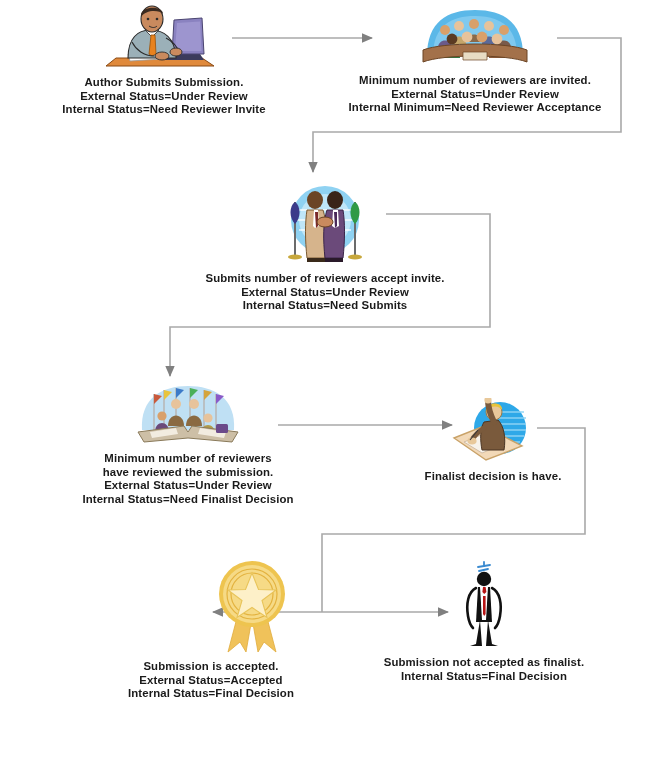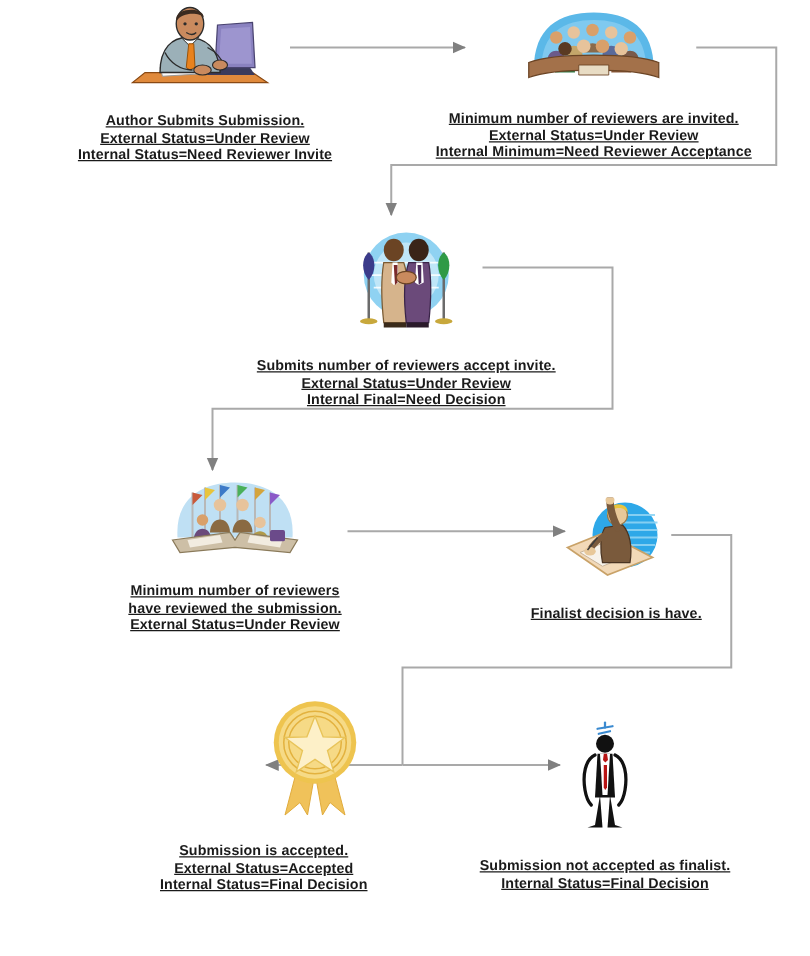--- a/index.html
+++ b/index.html
@@ -27,40 +27,39 @@
     position:absolute;
     display:flex;
     flex-direction:column;
     align-items:center;
   }
   .art{
     position:relative;
     display:block;
   }
   .caption{
-    margin-top:16px;
+    margin-top:2px;
     text-align:center;
     color:#1a1a1a;
     font-size:11.4px;
     font-weight:bold;
     line-height:13.6px;
     letter-spacing:0.1px;
     white-space:nowrap;
-    text-decoration:underline;
   }
   .caption .line{display:block;}
 
   
   #node-submit      {left:52px;  top:4px;  width:224px;}
   #node-invited     {left:330px; top:6px;  width:290px;justify-content:flex-end;}
   #node-accept      {left:180px; top:180px;width:290px;}
   #node-reviewed    {left:58px;  top:378px;width:260px;}
   #node-finalist    {left:398px; top:398px;width:190px;}
   #node-accepted    {left:62px;  top:558px;width:232px;align-items:flex-end;}
-  #node-declined    {left:358px; top:574px;width:252px;}
+  #node-declined    {left:358px; top:558px;width:252px;}
 </style>
 </head>
 <body>
 
 <div id="canvas">
 
   <svg id="wires" viewBox="0 0 648 765" width="648" height="765">
     <defs>
       <marker id="ah" markerWidth="11" markerHeight="11" refX="10" refY="5.5" orient="auto" markerUnits="userSpaceOnUse">
         <path d="M0,0.8 L11,5.5 L0,10.2 Z" fill="#808080"></path>
@@ -216,21 +215,21 @@
           <path d="M61,32 L64,32 L64,46 L62,48 Z" fill="#4a2a5a"></path>
           <path d="M52,78 L70,78 L70,82 L52,82 Z" fill="#2a1a2a"></path>
         </g>
 
         <ellipse cx="52" cy="42" rx="8" ry="5" fill="#c98a5e" stroke="#6b4424" stroke-width="1"></ellipse>
       </svg>
     </div>
     <div class="caption">
       <span class="line">Submits number of reviewers accept invite.</span>
       <span class="line">External Status=Under Review</span>
-      <span class="line">Internal Final=Need Decision</span>
+      <span class="line">Internal Status=Need Submits</span>
     </div>
   </div>
 
   <div class="node" id="node-reviewed">
     <div class="art">
       <svg width="112" height="68" viewBox="0 0 112 68">
 
         <path d="M10,52 C8,20 30,8 56,8 C82,8 104,20 102,52 Z" fill="#bfe0f4"></path>
 
         <g>
@@ -265,20 +264,21 @@
         <path d="M6,54 L52,48 L56,54 L60,48 L106,54 L100,64 L56,60 L12,64 Z" fill="#cdbfa6" stroke="#8a7a5a" stroke-width="1"></path>
         <path d="M18,54 L44,50 L46,56 L20,60 Z" fill="#f2ece0"></path>
         <path d="M68,50 L94,54 L92,60 L66,56 Z" fill="#f2ece0"></path>
         <rect x="84" y="46" width="12" height="9" rx="1.5" fill="#6b4a8a"></rect>
       </svg>
     </div>
     <div class="caption">
       <span class="line">Minimum number of reviewers</span>
       <span class="line">have reviewed the submission.</span>
       <span class="line">External Status=Under Review</span>
+      <span class="line">Internal Status=Need Finalist Decision</span>
     </div>
   </div>
 
   <div class="node" id="node-finalist">
     <div class="art">
       <svg width="86" height="66" viewBox="0 0 86 66">
 
         <circle cx="50" cy="30" r="26" fill="#2ea8e8"></circle>
         <g stroke="#8fd4f4" stroke-width="1.6" opacity="0.9">
           <line x1="48" y1="14" x2="74" y2="14"></line>

